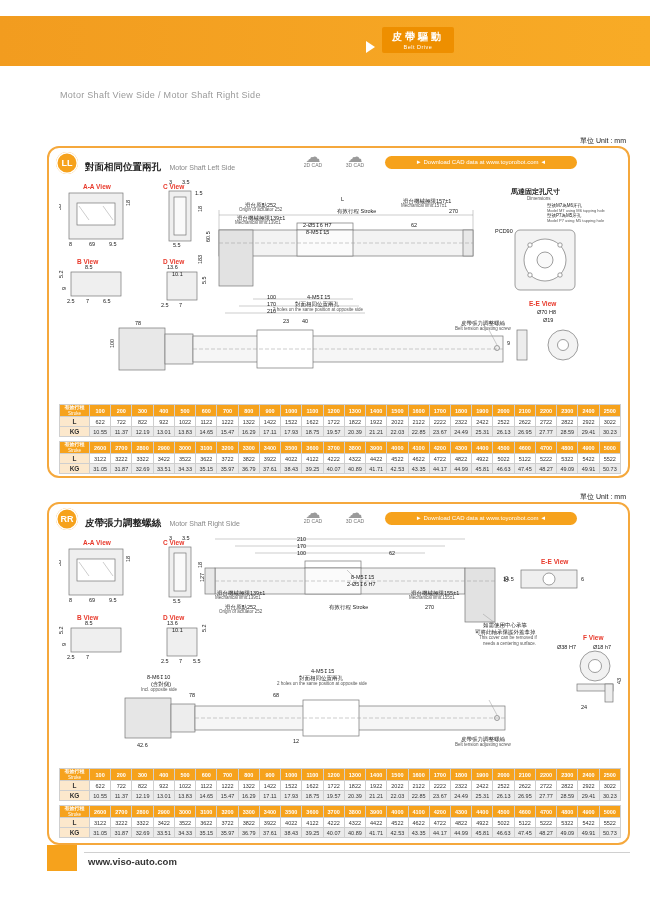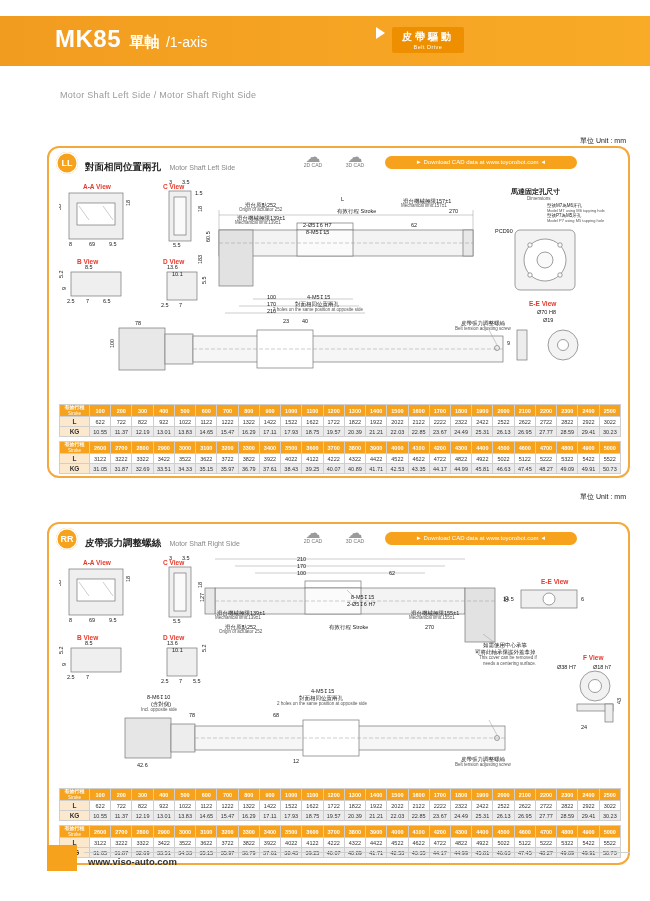--- a/index.html
+++ b/index.html
@@ -3,33 +3,33 @@
 <meta charset="utf-8">
 <style>
 *{box-sizing:border-box;margin:0;padding:0}
 body{margin:0;background:#fff;font-family:"Liberation Sans",sans-serif}
 .page{position:relative;width:650px;height:901px;background:#fff;overflow:hidden}
 .hdr{position:absolute;left:0;top:16px;width:650px;height:50px;background:linear-gradient(90deg,#F29C1F,#F8AB26)}
 .hdr-title{position:absolute;left:55px;top:9px;color:#fff;white-space:nowrap}
 .model{font-size:24px;font-weight:bold;letter-spacing:.5px}
 .axis-cn{font-size:15px;font-weight:bold;margin-left:4px}
 .axis-en{font-size:14px;margin-left:2px}
-.belt{position:absolute;left:376px;top:11px;display:flex;align-items:flex-start}
+.belt{position:absolute;left:366px;top:11px;display:flex;align-items:flex-end}
 .tri{width:0;height:0;border-left:9px solid #fff;border-top:6px solid transparent;border-bottom:6px solid transparent;margin-right:7px}
 .belt-box{background:#EE8F00;border-radius:2px;padding:3px 10px;text-align:center;display:inline-block}
 .belt-cn{display:block;color:#fff;font-size:10px;font-weight:bold;letter-spacing:3px}
 .belt-en{display:block;color:#fff;font-size:5.5px;letter-spacing:.5px}
 .subtitle{position:absolute;left:60px;top:88px}
 .sub-cn{font-size:13px;font-weight:bold;color:#3c3c3c;letter-spacing:1px}
 .sub-en{font-size:9px;color:#9a9a9a;margin-top:2px;letter-spacing:.3px}
 .unit{position:absolute;right:24px;font-size:7px;color:#222}
 .u1{top:136px}.u2{top:492px}
 .panel{position:absolute;left:47px;width:583px;border:2px solid #F5A83C;border-radius:12px;background:#fff}
 .p1{top:146px;height:332px}
-.p2{top:522px;height:343px}
+.p2{top:502px;height:343px}
 .pbadge{position:absolute;left:7px;top:4px;width:22px;height:22px;border-radius:50%;background:#F6A21C;color:#fff;font-weight:bold;font-size:9px;line-height:22px;text-align:center;box-shadow:inset 0 0 0 1.5px #fff}
 .ptitle{position:absolute;left:36px;top:8px;white-space:nowrap}
 .pt-cn{font-size:9.5px;font-weight:bold;color:#222}
 .pt-en{font-size:7px;color:#888;margin-left:4px}
 .cloud{position:absolute;top:1px;width:36px;text-align:center;color:#9a9a9a;cursor:pointer}
 .c2d{left:246px}.c3d{left:288px}
 .cloud-glyph{font-size:15px;line-height:15px;display:block}
 .cloud-lab{font-size:5px;display:block;margin-top:-2px;color:#777}
 .dl{position:absolute;left:336px;top:8px;width:192px;height:13px;border-radius:7px;background:#F6A21C;color:#fff;font-size:6px;line-height:13px;text-align:center;cursor:pointer;white-space:nowrap;overflow:hidden}
 .drawing{position:absolute;left:10px;overflow:hidden}
@@ -61,36 +61,31 @@
 .foot-block{position:absolute;left:47px;top:845px;width:30px;height:26px;background:#F6A21C}
 .foot-line{position:absolute;left:84px;top:852px;width:546px;height:1px;background:#d0d0d0}
 .foot-url{position:absolute;left:88px;top:856px;font-size:9.5px;font-weight:bold;color:#333}
 </style>
 </head>
 <body>
 
 <div class="page">
 
   <header class="hdr">
-    <div class="hdr-title">
-      <span class="model">MK85</span>
-      <span class="axis-cn">單軸</span>
-      <span class="axis-en">/1-axis</span>
-    </div>
     <div class="belt">
       <span class="tri"></span>
       <span class="belt-box">
         <span class="belt-cn">皮帶驅動</span>
         <span class="belt-en">Belt Drive</span>
       </span>
     </div>
   </header>
 
   <div class="subtitle">
-    <div class="sub-en">Motor Shaft Left Side / Motor Shaft Right Side</div>
+    <div class="sub-en">Motor Shaft View Side / Motor Shaft Right Side</div>
   </div>
 
   <div class="unit u1">單位 Unit : mm</div>
 
   <section class="panel p1">
     <div class="pbadge">LL</div>
     <div class="ptitle">
       <span class="pt-cn">對面相同位置兩孔</span>
       <span class="pt-en">Motor Shaft Left Side</span>
     </div>

